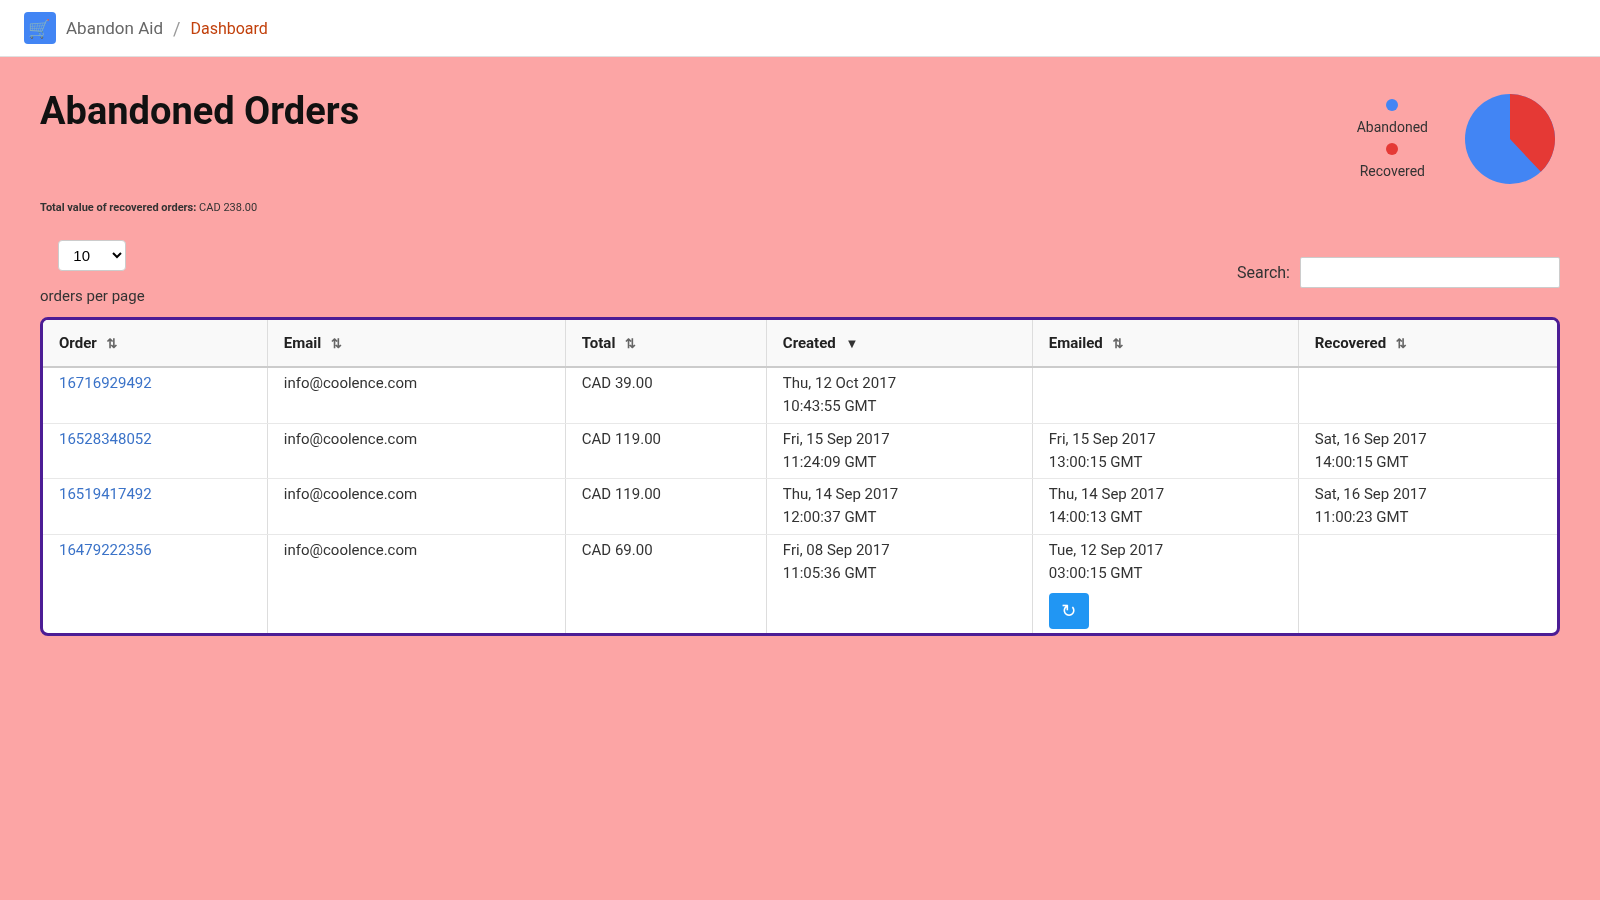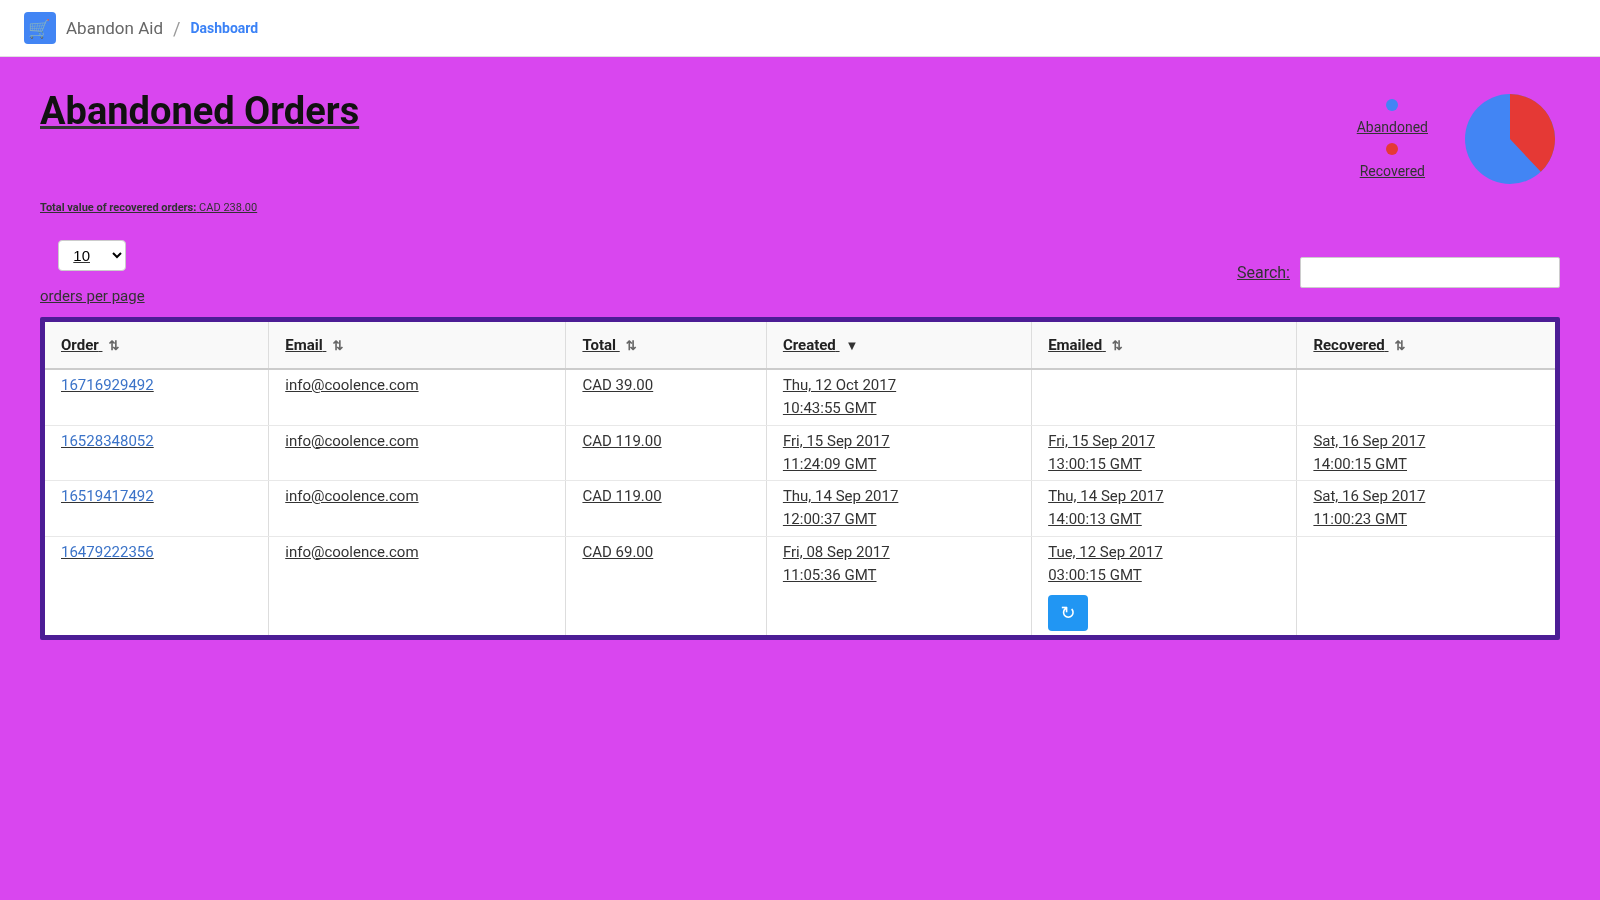--- a/index.html
+++ b/index.html
@@ -30,29 +30,28 @@
     }
     .top-bar-app {
       color: #666;
       font-size: 17px;
     }
     .top-bar-sep {
       color: #999;
       font-size: 18px;
     }
     .top-bar-page {
-      color: #3b82f6;
-      font-size: 14px;
-      font-weight: 700;
+      color: #c2410c;
+      font-size: 16px;
+      font-weight: 400;
     }
     .main {
       padding: 32px 40px;
-      background: #d946ef;
+      background: #fca5a5;
       min-height: calc(100vh - 57px);
-      text-decoration: underline;
     }
     .header-row {
       display: flex;
       align-items: flex-start;
       justify-content: space-between;
       margin-bottom: 12px;
     }
     .page-title {
       font-size: 38px;
       font-weight: 700;
@@ -124,22 +123,22 @@
     .search-row input {
       padding: 6px 12px;
       font-size: 15px;
       border: 1px solid #ccc;
       border-radius: 2px;
       width: 260px;
       background: #fff;
     }
     .table-wrapper {
       background: #fff;
-      border: 5px solid #4c1d95;
-      border-radius: 2px;
+      border: 3px solid #4c1d95;
+      border-radius: 8px;
       overflow: hidden;
     }
     table {
       width: 100%;
       border-collapse: collapse;
     }
     thead tr {
       background: #f9f9f9;
       border-bottom: 2px solid #ccc;
     }

